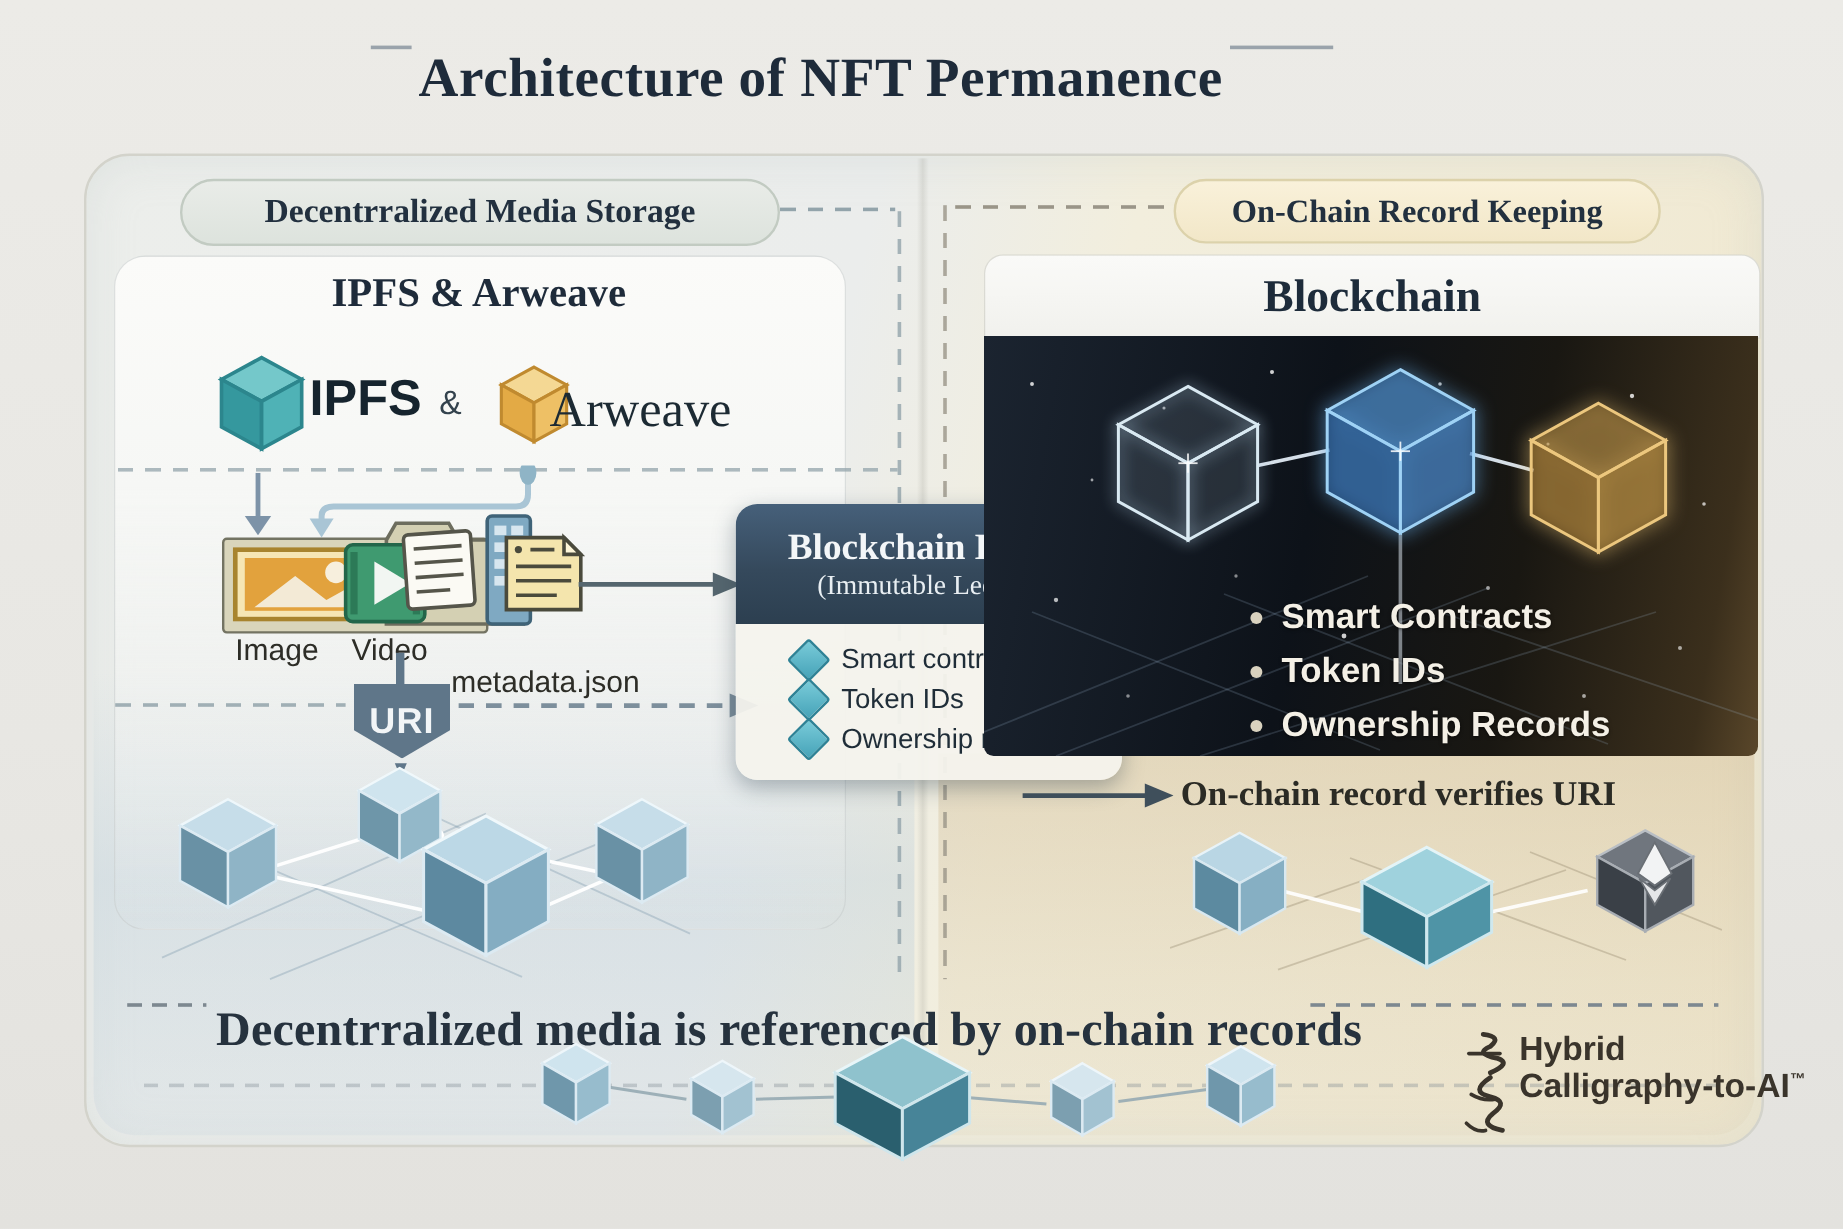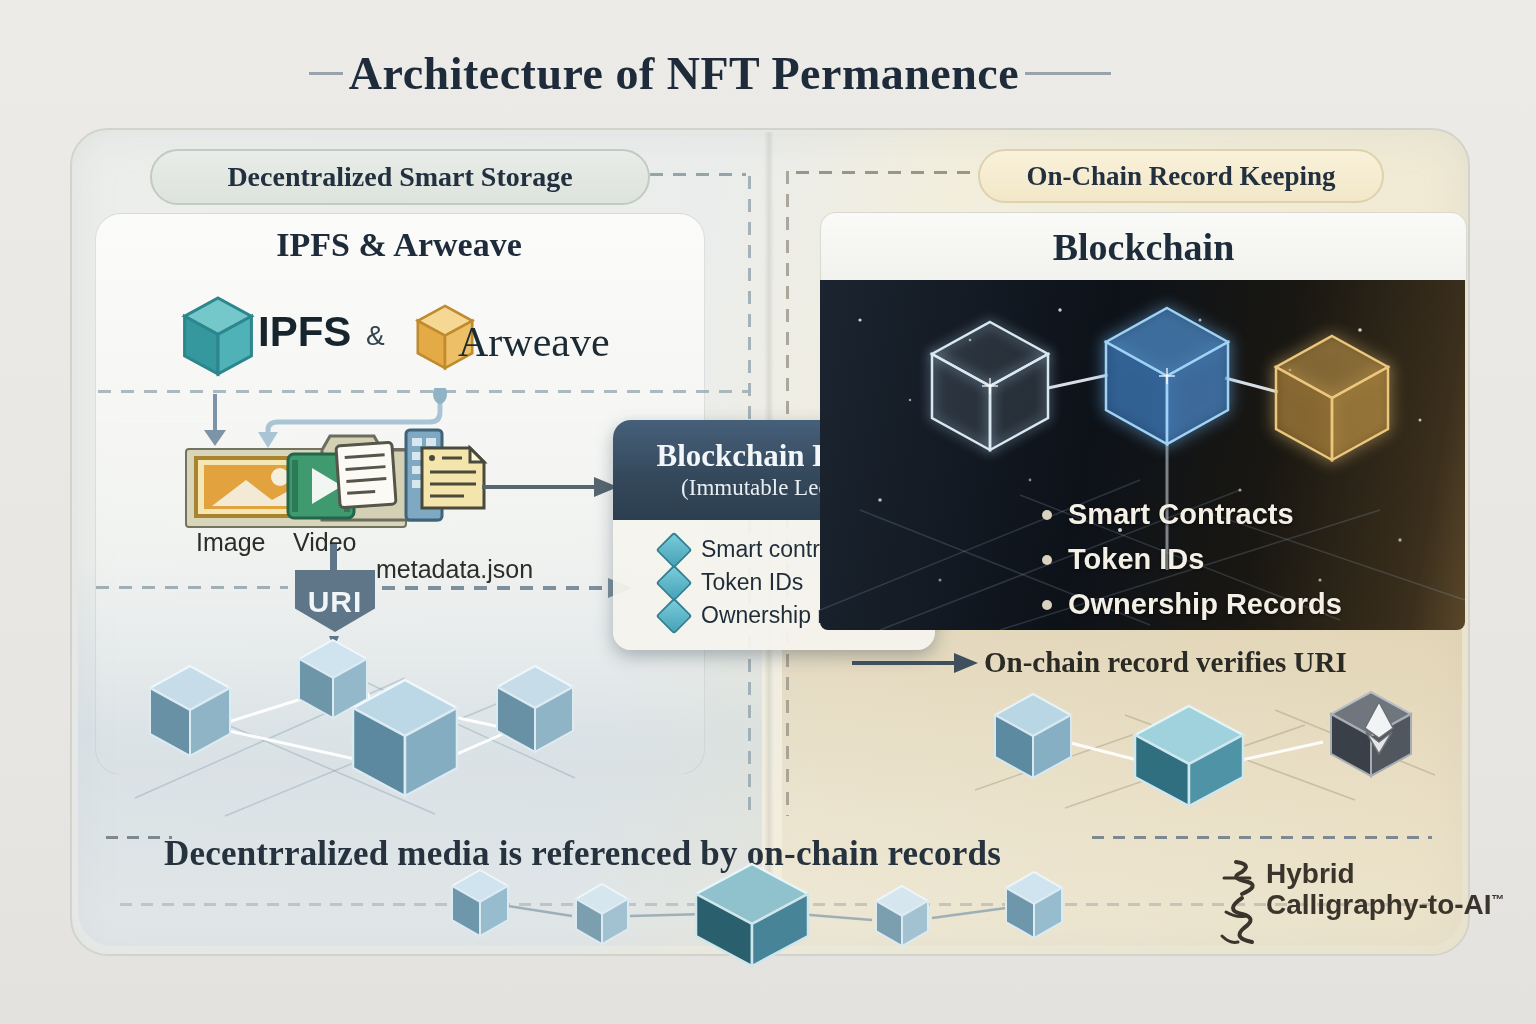--- a/index.html
+++ b/index.html
@@ -1,21 +1,21 @@
 <!DOCTYPE html>
 <html><head>
 <meta charset="utf-8">
 <style>
   html,body{margin:0;padding:0;background:#e7e6e2;}
   #stage{position:relative;width:1536px;height:1024px;overflow:hidden;
          font-family:"Liberation Serif",serif;background:linear-gradient(180deg,#ecebe7 0%,#e8e7e3 60%,#e3e2de 100%);}
   .abs{position:absolute;}
 
   
-  .title-row{left:0;top:38px;width:1420px;height:70px;display:flex;align-items:center;justify-content:center;gap:6px;}
+  .title-row{left:0;top:38px;width:1420px;height:70px;display:flex;align-items:flex-start;justify-content:center;gap:6px;}
   .title-dash{height:3px;background:#9aa3ab;}
   .page-title{font-size:46px;font-weight:bold;color:#1e2b3a;letter-spacing:.5px;white-space:nowrap;}
 
   
   .frame{left:70px;top:128px;width:1396px;height:824px;border-radius:38px;
          border:2px solid #d3d3cb;
          background:linear-gradient(103deg,#eceeeb 0%,#ebedec 42%,#f2eedd 56%,#f0e8d0 100%);
          box-shadow:inset 0 0 40px rgba(180,190,190,.25);}
   .fold{left:764px;top:132px;width:10px;height:816px;
         background:linear-gradient(90deg,transparent,rgba(150,150,140,.22),transparent);}
@@ -77,21 +77,21 @@
          display:flex;align-items:center;justify-content:center;}
   .rhead-title{font-size:38px;font-weight:bold;color:#1d2b3a;}
   .dark-panel{left:820px;top:280px;width:645px;height:350px;overflow:hidden;border-radius:0 0 8px 8px;
          background:linear-gradient(100deg,#1b2430 0%,#0d1219 42%,#191712 68%,#3b2f1c 92%,#5a472a 100%);}
   .rbullet-row{position:absolute;display:flex;align-items:center;gap:16px;}
   .rbullet-dot{width:10px;height:10px;border-radius:50%;background:#d9d2bf;}
   .rbullet-text{font-family:"Liberation Sans",sans-serif;font-size:29px;font-weight:bold;color:#f4f0e6;text-shadow:0 1px 3px rgba(0,0,0,.6);}
   .verify-text{left:984px;top:646px;font-size:29px;font-weight:bold;color:#2b2b25;white-space:nowrap;}
 
   
-  .caption{left:164px;top:814px;font-size:35px;font-weight:bold;color:#26323e;white-space:nowrap;letter-spacing:.2px;margin-top:20px;}
+  .caption{left:180px;top:814px;font-size:40px;font-weight:bold;color:#26323e;white-space:nowrap;letter-spacing:.2px;margin-top:20px;}
   .cap-dash{height:3px;background:repeating-linear-gradient(90deg,#7d8890 0 12px,transparent 12px 21px);}
   .brand{left:1266px;top:858px;font-family:"Liberation Sans",sans-serif;font-weight:bold;color:#3a342b;line-height:1.12;font-size:28px;}
   .brand sup{font-size:13px;}
 
   svg{display:block;}
 </style>
 </head>
 <body>
 
 <div id="stage">
@@ -105,21 +105,21 @@
   <div class="abs frame"></div>
   <div class="abs ice-ground"></div>
   <div class="abs tan-ground"></div>
   <div class="abs fold"></div>
 
   <div class="abs hdash" style="left:650px;top:173px;width:96px;"></div>
   <div class="abs vdash" style="left:748px;top:176px;height:640px;opacity:.8;"></div>
   <div class="abs hdash warm" style="left:796px;top:171px;width:180px;"></div>
   <div class="abs vdash warm" style="left:786px;top:171px;height:645px;opacity:.8;"></div>
 
-  <div class="abs pill cool">Decentralized Smart Storage</div>
+  <div class="abs pill cool">Decentrralized Media Storage</div>
   <div class="abs pill warmp">On-Chain Record Keeping</div>
 
   <div class="abs left-panel"></div>
   <div class="abs left-panel-title">IPFS &amp; Arweave</div>
 
   <svg class="abs" style="left:180px;top:295px;" width="76" height="82" viewBox="0 0 100 108">
     <polygon points="50,4 94,28 50,52 6,28" fill="#74c8ca" stroke="#2c868d" stroke-width="4"></polygon>
     <polygon points="6,28 50,52 50,104 6,80" fill="#35989e" stroke="#2c868d" stroke-width="4"></polygon>
     <polygon points="94,28 50,52 50,104 94,80" fill="#4fb2b6" stroke="#2c868d" stroke-width="4"></polygon>
   </svg>

